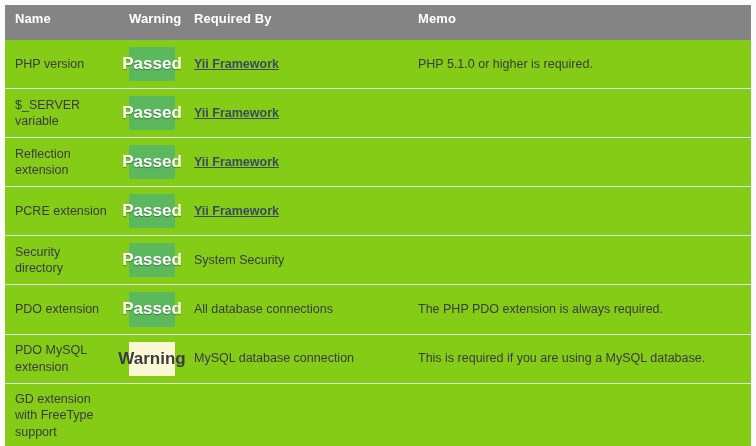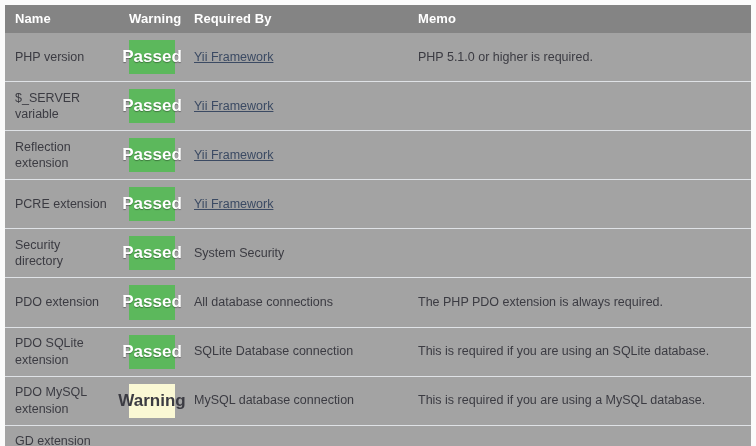--- a/index.html
+++ b/index.html
@@ -27,29 +27,29 @@
     font-size: 12.5px;
   }
 
   
   table.req-table thead th {
     background: #848484;
     color: #ffffff;
     font-weight: bold;
     font-size: 13px;
     text-align: left;
-    padding: 6px 8px 7px 10px;
+    padding: 6px 8px 14px 10px;
     border: none;
     white-space: nowrap;
     letter-spacing: 0.1px;
   }
 
   
   table.req-table tbody td {
-    background: #a3a3a3;
+    background: #84cc16;
     color: #3b3b42;
     padding: 7px 9px 7px 10px;
     border-top: 1px solid #ffffff;
     border-bottom: 1px solid #dfe2e6;
     vertical-align: middle;
     line-height: 1.32;
   }
   table.req-table tbody tr:first-child td {
     border-top: none;
   }
@@ -91,20 +91,21 @@
     background: #faf8d4;
     color: #3b3b42;
     font-weight: bold;
   }
 
   
   a.req-link {
     color: #3b4a63;
     text-decoration: underline;
     cursor: pointer;
+    font-weight: bold;
   }
 
   .plain-text { color: #3b3b42; }
   .memo-text  { color: #3b3b42; }
 </style>
 </head>
 <body>
 
 <div id="requirements-wrap">
   <table class="req-table">
@@ -165,28 +166,20 @@
         </tr>
         <tr>
           <td class="name-cell">PDO extension</td>
           <td class="result-cell">
             <div class="result-badge passed">Passed</div>
           </td>
           <td class="req-cell"><span class="plain-text">All database connections</span></td>
           <td class="memo-cell"><span class="memo-text">The PHP PDO extension is always required.</span></td>
         </tr>
         <tr>
-          <td class="name-cell">PDO SQLite extension</td>
-          <td class="result-cell">
-            <div class="result-badge passed">Passed</div>
-          </td>
-          <td class="req-cell"><span class="plain-text">SQLite Database connection</span></td>
-          <td class="memo-cell"><span class="memo-text">This is required if you are using an SQLite database.</span></td>
-        </tr>
-        <tr>
           <td class="name-cell">PDO MySQL extension</td>
           <td class="result-cell">
             <div class="result-badge warning">Warning</div>
           </td>
           <td class="req-cell"><span class="plain-text">MySQL database connection</span></td>
           <td class="memo-cell"><span class="memo-text">This is required if you are using a MySQL database.</span></td>
         </tr>
         <tr>
           <td class="name-cell">GD extension with FreeType support</td>
           <td class="result-cell"></td>

